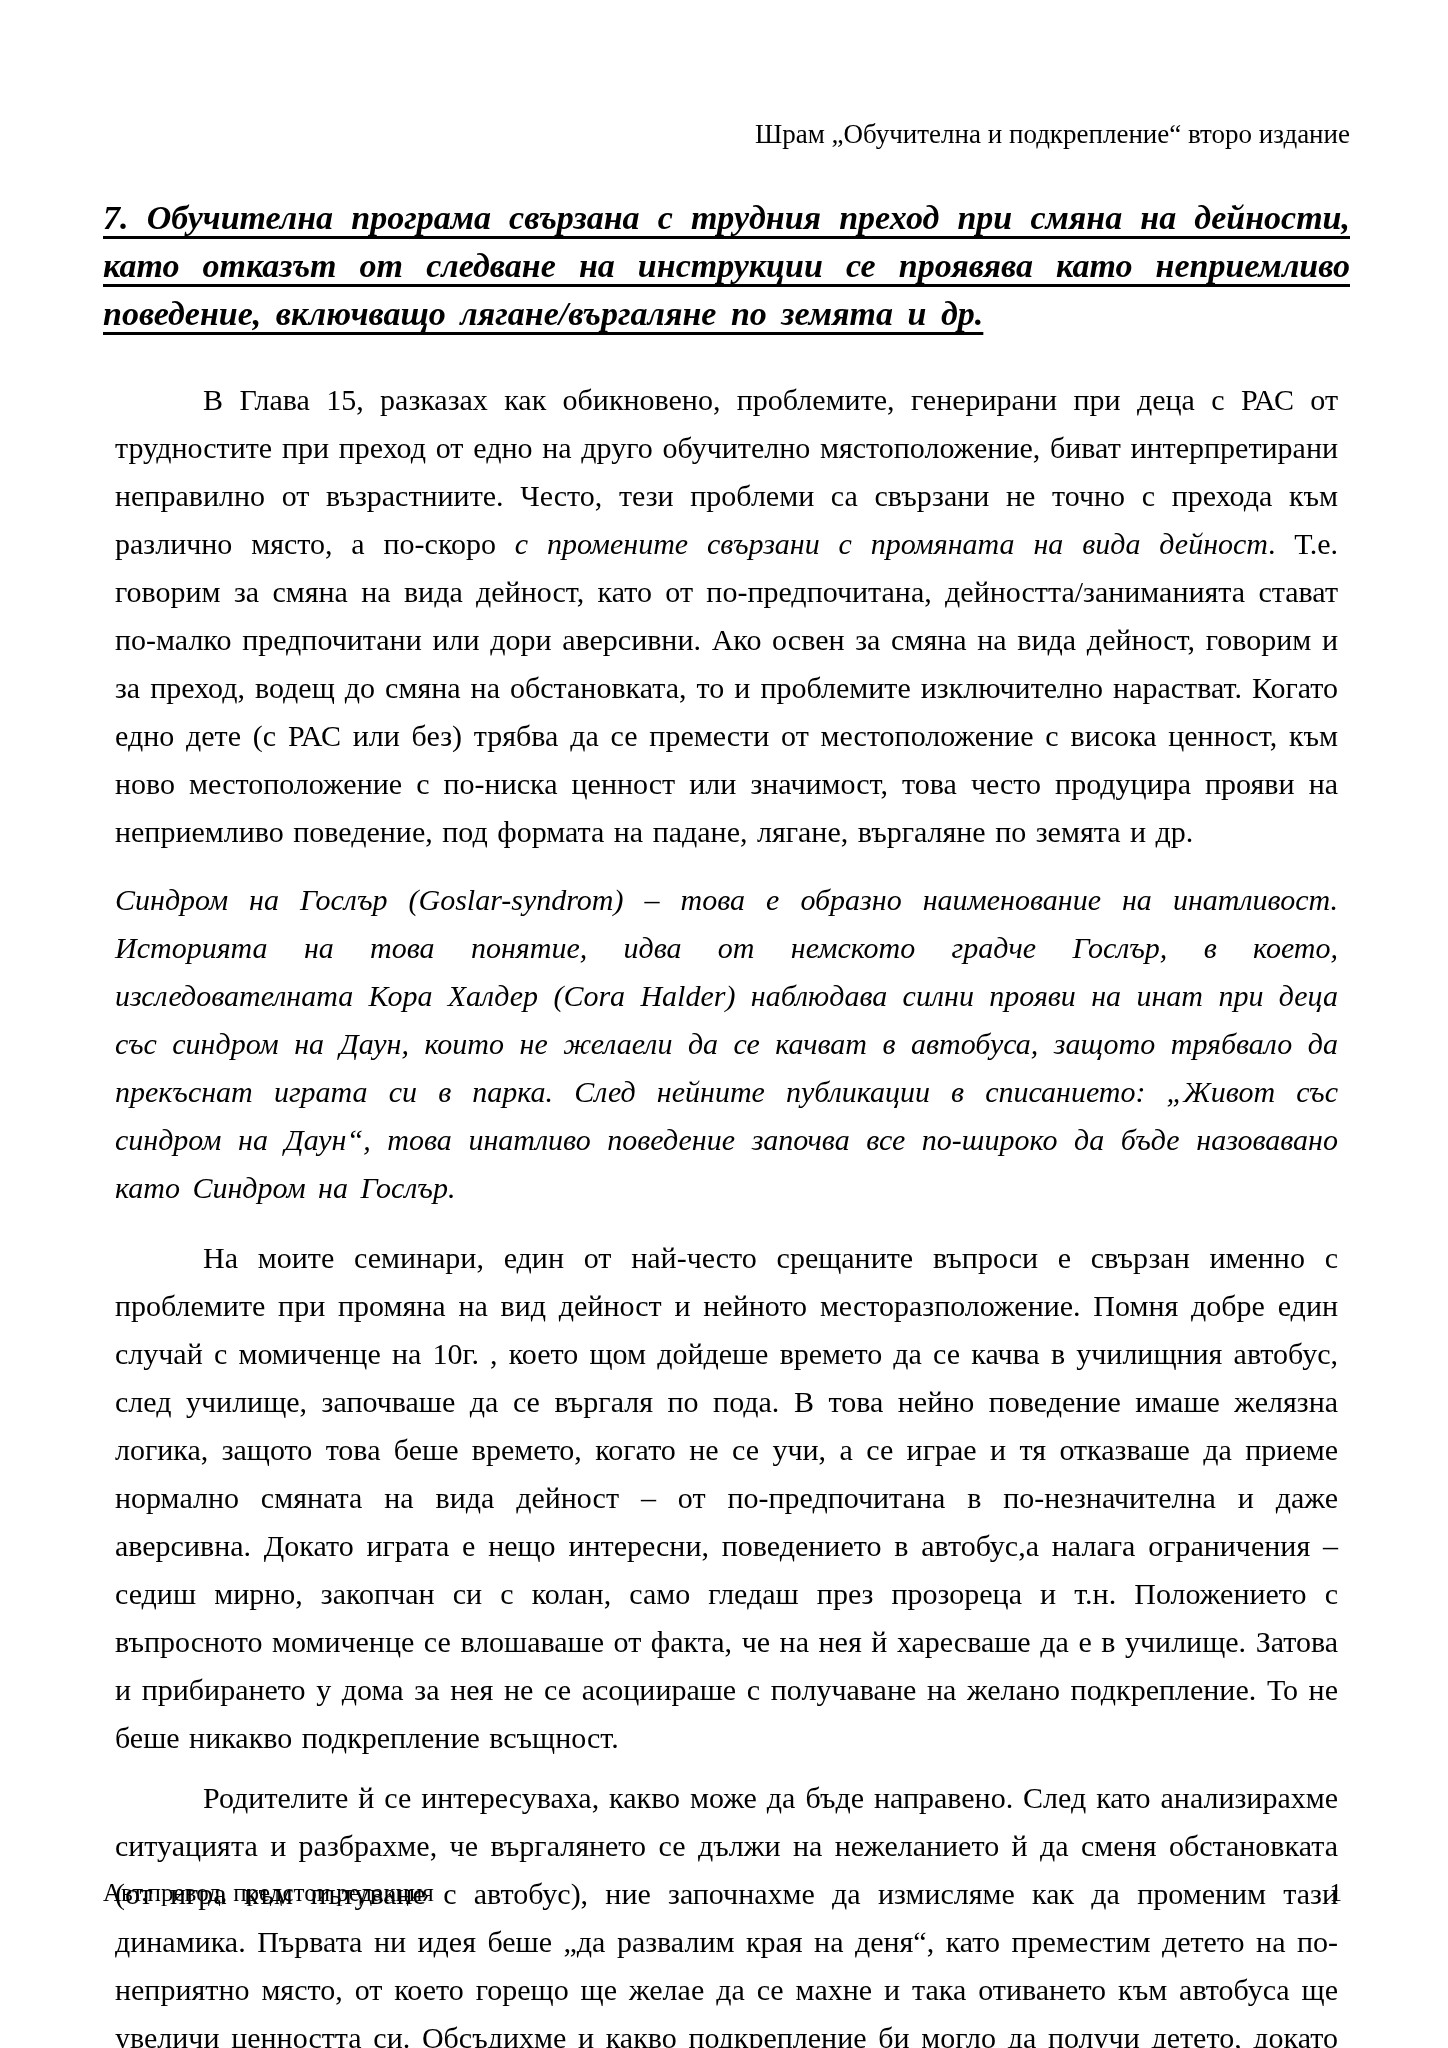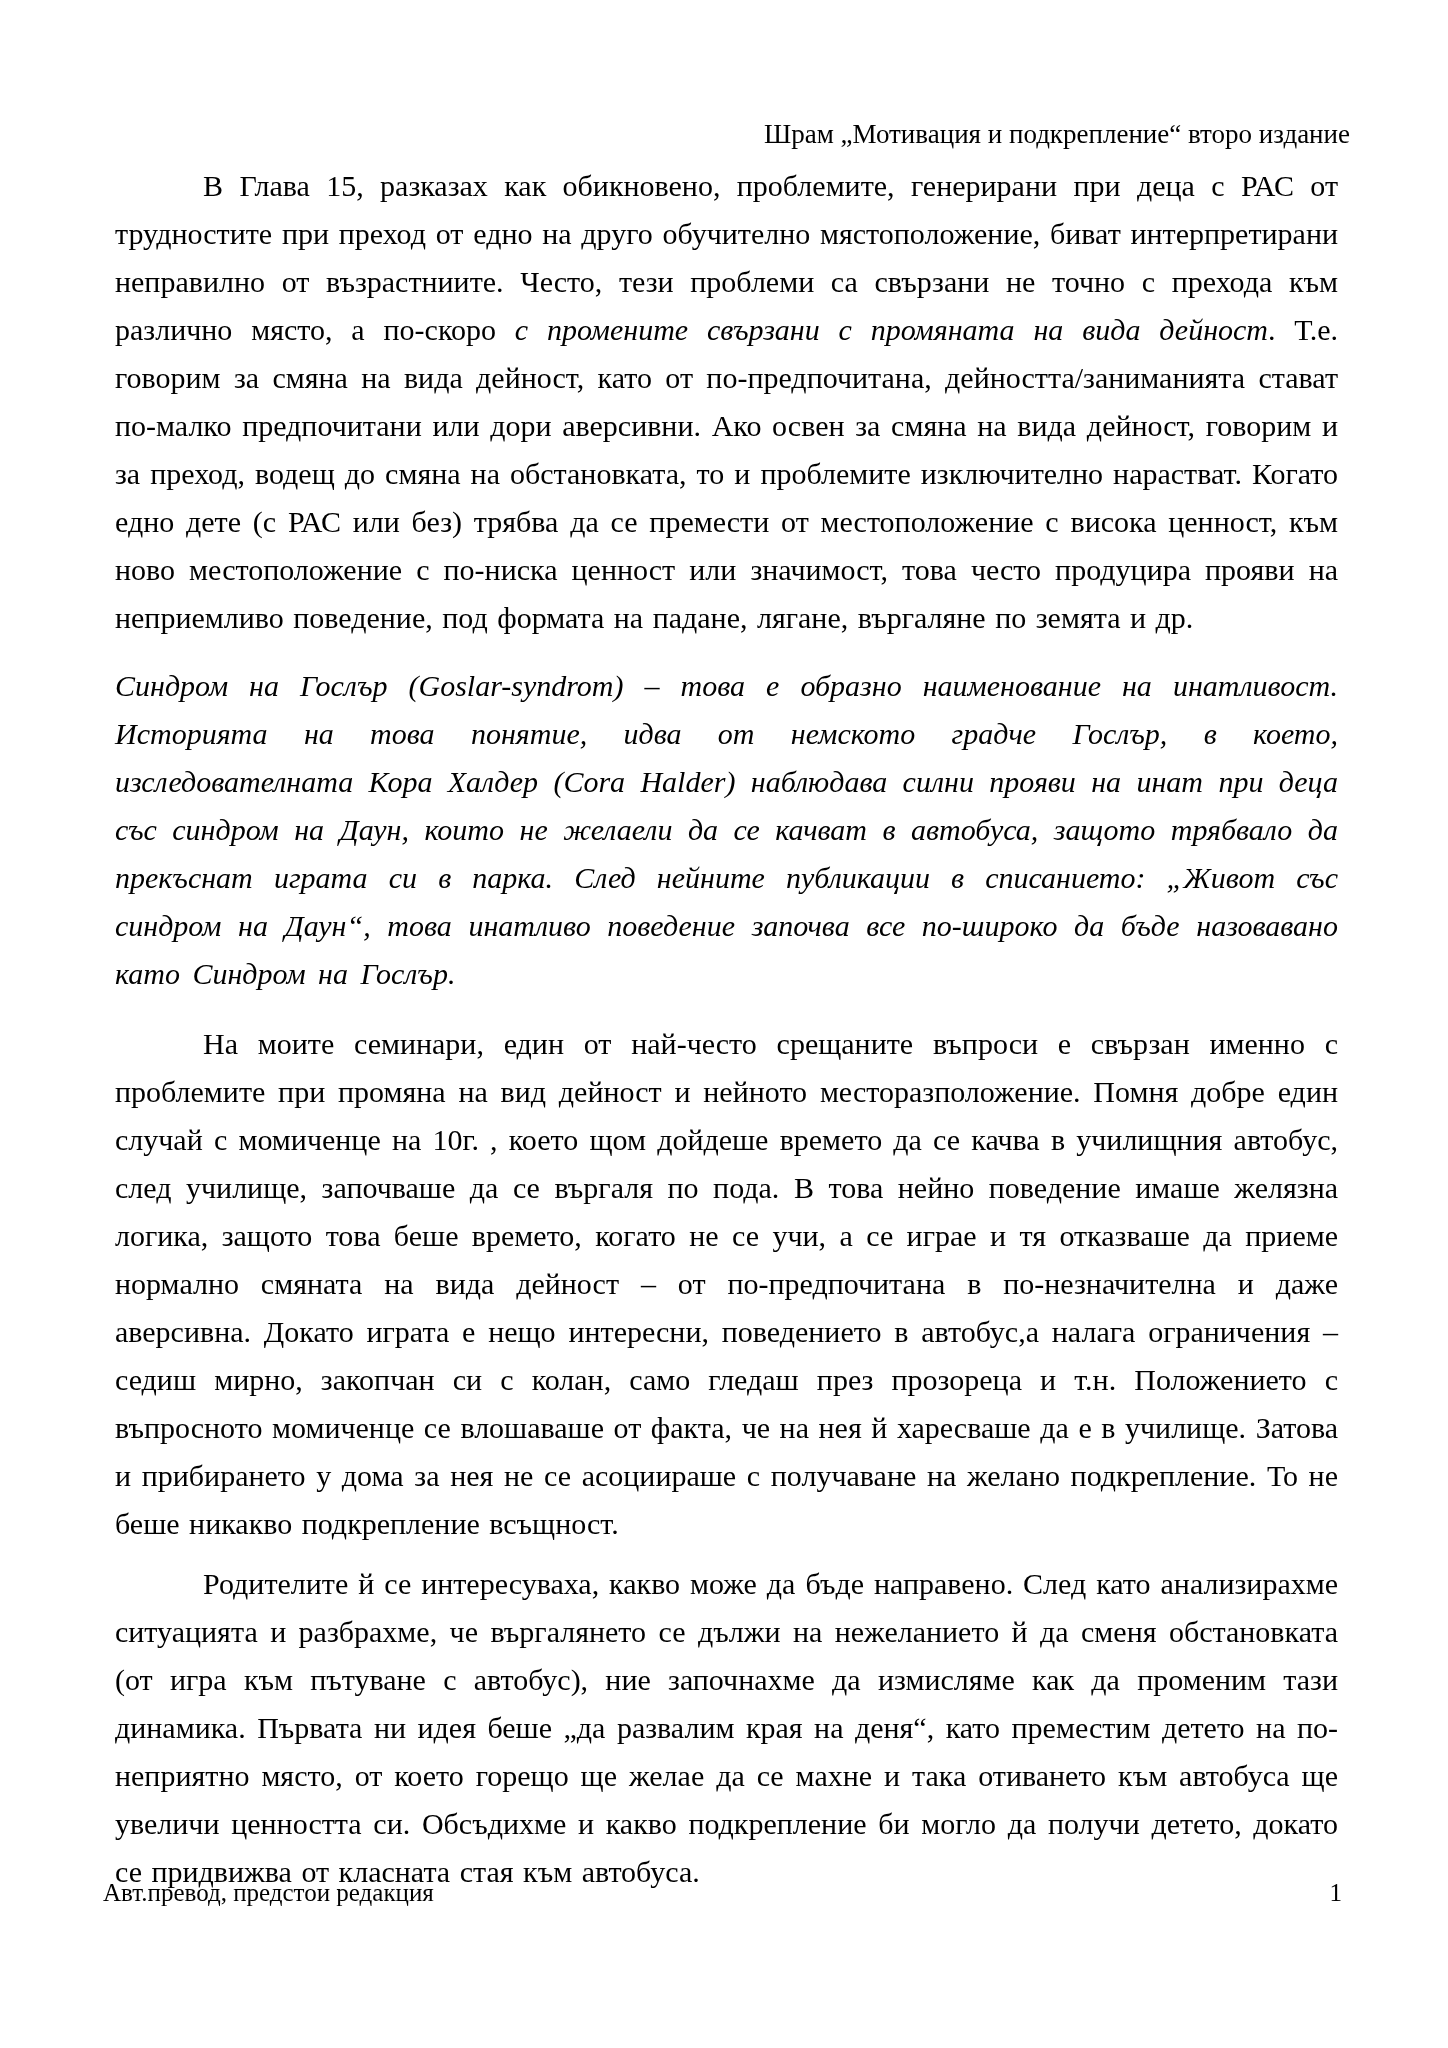--- a/index.html
+++ b/index.html
@@ -64,22 +64,23 @@
     justify-content: space-between;
     font-size: 25px;
     line-height: 30px;
   }
 </style>
 </head>
 <body>
 
 <div class="page">
 
-  <div class="header">Шрам „Мотивация и подкрепление“ второ издание</div>
+  <div class="header">Шрам „Обучителна и подкрепление“ второ издание</div>
 
+  <h1 class="title">7. Обучителна програма свързана с трудния преход при смяна на дейности, като отказът от следване на инструкции се проявява като неприемливо поведение, включващо лягане/въргаляне по земята и др.</h1>
 
   <div>
 
     <p class="para indent"><span>В Глава 15, разказах как обикновено, проблемите, генерирани при деца с РАС от трудностите при преход от едно на друго обучително мястоположение, биват интерпретирани неправилно от възрастниите. Често, тези проблеми са свързани не точно с прехода към различно място,  а по-скоро </span><em class="it">с промените свързани с промяната на  вида дейност</em><span>. Т.е. говорим за смяна на вида дейност, като от по-предпочитана, дейността/заниманията стават по-малко предпочитани или дори аверсивни.  Ако освен за смяна на вида дейност, говорим и за преход, водещ до смяна на обстановката, то и проблемите изключително нарастват. Когато едно дете (с РАС или без) трябва да се премести от местоположение с висока ценност, към ново местоположение с по-ниска ценност или значимост, това често продуцира прояви на неприемливо поведение, под формата на падане, лягане, въргаляне по земята и др.</span></p>
 
 
     <p class="para quote">Синдром на Гослър (Goslar-syndrom) – това е образно наименование на инатливост. Историята на това понятие, идва от немското градче Гослър, в което, изследователната Кора Халдер (Cora Halder) наблюдава силни прояви на инат при деца със синдром на  Даун, които не желаели да се качват в автобуса, защото трябвало да  прекъснат играта си в парка.  След нейните публикации в списанието:  „Живот със синдром на Даун“,  това инатливо поведение започва все по-широко да бъде назовавано като Синдром на Гослър.</p>
 
     <p class="para indent">На моите семинари, един от най-често срещаните въпроси е свързан именно с проблемите при промяна на вид дейност и нейното месторазположение. Помня добре един случай с момиченце на 10г. , което щом дойдеше времето да се качва в училищния автобус, след училище, започваше да се въргаля по пода. В това нейно поведение имаше желязна логика, защото това беше времето, когато не се учи, а се играе и тя отказваше да приеме нормално смяната на вида дейност – от по-предпочитана в по-незначителна и даже аверсивна. Докато играта е нещо интересни, поведението в автобус,а налага ограничения – седиш мирно, закопчан си с колан, само гледаш през прозореца и т.н. Положението с въпросното момиченце се влошаваше от факта, че на нея й харесваше да е в училище. Затова и прибирането у дома за нея не се асоциираше с получаване на желано подкрепление. То не беше никакво подкрепление всъщност.</p>
 

